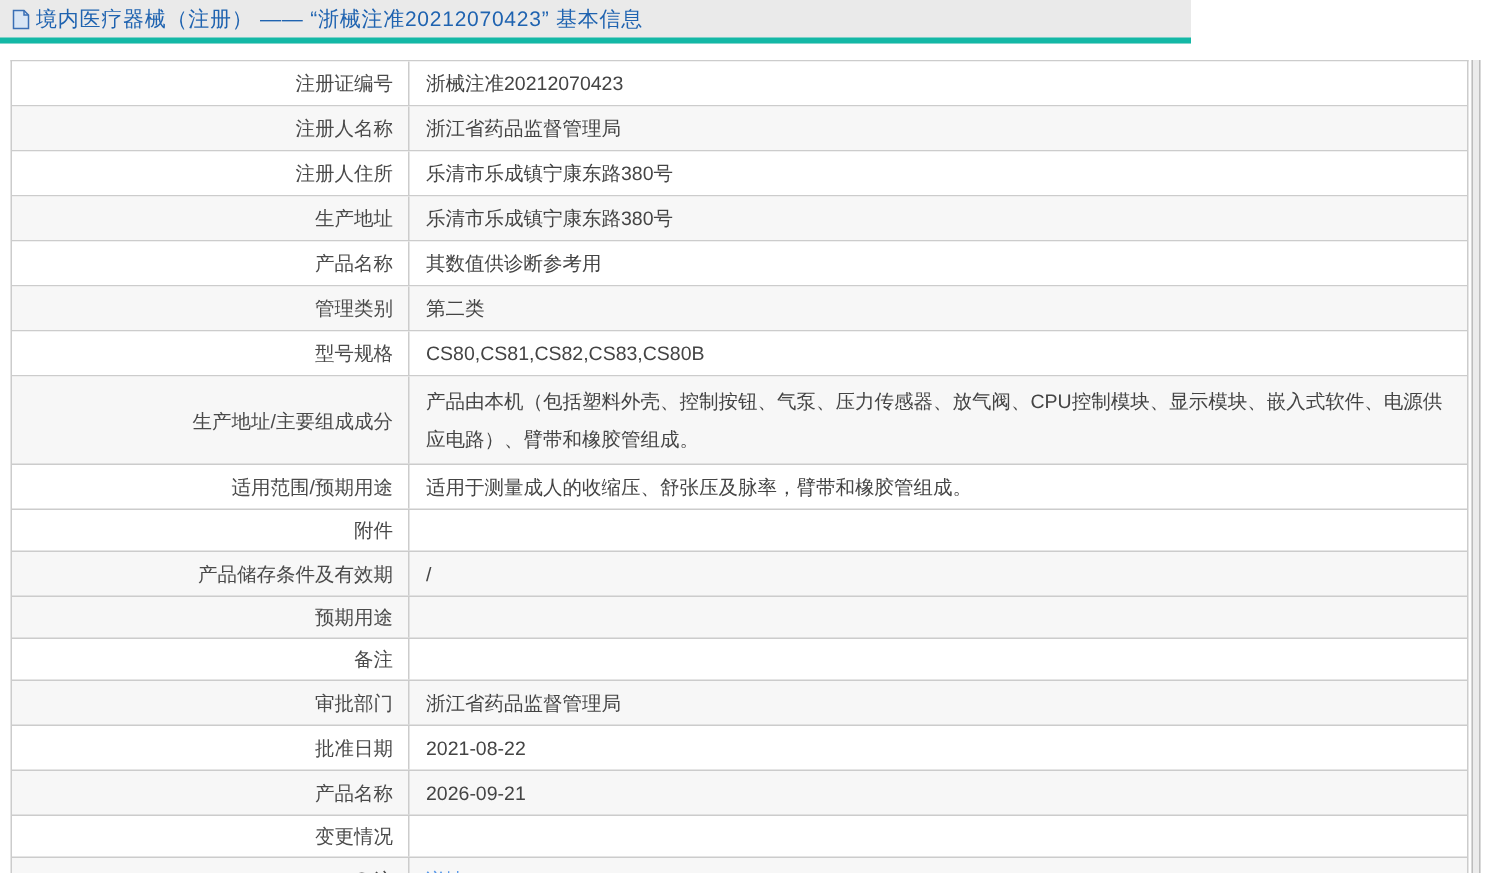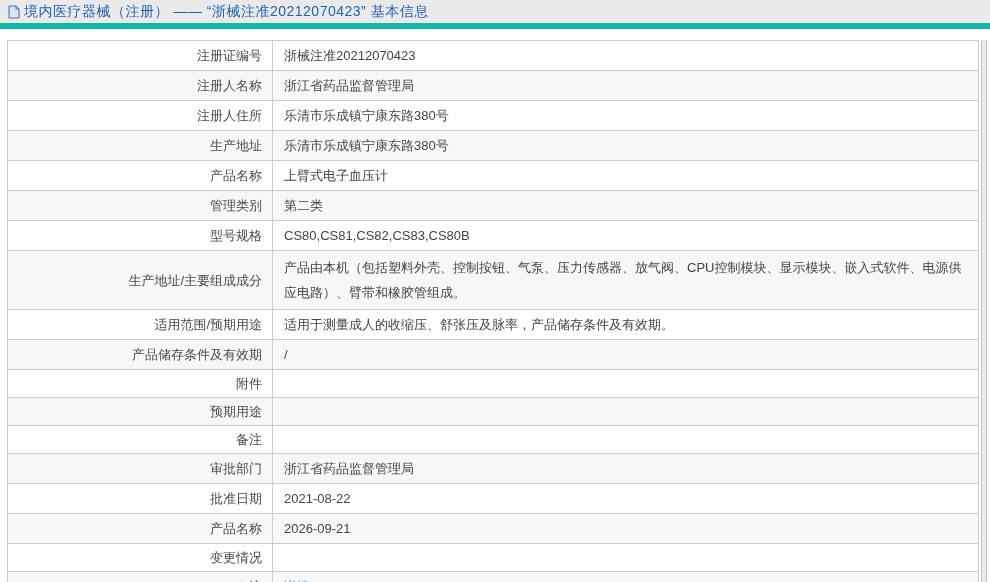--- a/index.html
+++ b/index.html
@@ -1,22 +1,22 @@
 <!DOCTYPE html>
 <html style="--accent: #1f63b0; --link: #5596e8; --header-bg: #eaeaea; --alt-bg: #f7f7f7;"><head>
 <meta charset="utf-8">
 <style>
   * { margin:0; padding:0; box-sizing:border-box; }
   html,body { width:990px; height:582px; overflow:hidden; background:#fff;
     font-family:"Liberation Sans","DejaVu Sans",sans-serif; }
 
   .header-bar{
-    height:29px; width:990px;
+    height:29px; width:794px;
     background:var(--header-bg,#eaeaea);
-    border-bottom:6px solid #14b8a6;
+    border-bottom:4px solid #14b8a6;
     display:flex; align-items:center;
     padding-left:8px;
     color:var(--accent,#1f63b0);
     font-size:14px;
   }
   .doc-icon{ width:12px; height:14px; margin-right:4px; flex:0 0 auto; }
   .page-title{ white-space:nowrap; letter-spacing:0.5px; }
 
   .info-table{
     position:absolute; left:7px; top:40px; width:972px;
@@ -84,21 +84,21 @@
 
       <span class="label-text">生产地址</span>
     </div>
     <div class="cell-value">乐清市乐成镇宁康东路380号</div>
   </div>
     <div class="row">
     <div class="cell-label">
 
       <span class="label-text">产品名称</span>
     </div>
-    <div class="cell-value">上臂式电子血压计</div>
+    <div class="cell-value">其数值供诊断参考用</div>
   </div>
     <div class="row alt">
     <div class="cell-label">
 
       <span class="label-text">管理类别</span>
     </div>
     <div class="cell-value">第二类</div>
   </div>
     <div class="row">
     <div class="cell-label">
@@ -112,35 +112,35 @@
 
       <span class="label-text">生产地址/主要组成成分</span>
     </div>
     <div class="cell-value">产品由本机（包括塑料外壳、控制按钮、气泵、压力传感器、放气阀、CPU控制模块、显示模块、嵌入式软件、电源供应电路）、臂带和橡胶管组成。</div>
   </div>
     <div class="row">
     <div class="cell-label">
 
       <span class="label-text">适用范围/预期用途</span>
     </div>
-    <div class="cell-value">适用于测量成人的收缩压、舒张压及脉率，产品储存条件及有效期。</div>
+    <div class="cell-value">适用于测量成人的收缩压、舒张压及脉率，臂带和橡胶管组成。</div>
+  </div>
+    <div class="row">
+    <div class="cell-label">
+
+      <span class="label-text">附件</span>
+    </div>
+    <div class="cell-value"></div>
   </div>
     <div class="row alt">
     <div class="cell-label">
 
       <span class="label-text">产品储存条件及有效期</span>
     </div>
     <div class="cell-value">/</div>
-  </div>
-    <div class="row">
-    <div class="cell-label">
-
-      <span class="label-text">附件</span>
-    </div>
-    <div class="cell-value"></div>
   </div>
     <div class="row alt">
     <div class="cell-label">
 
       <span class="label-text">预期用途</span>
     </div>
     <div class="cell-value"></div>
   </div>
     <div class="row">
     <div class="cell-label">

